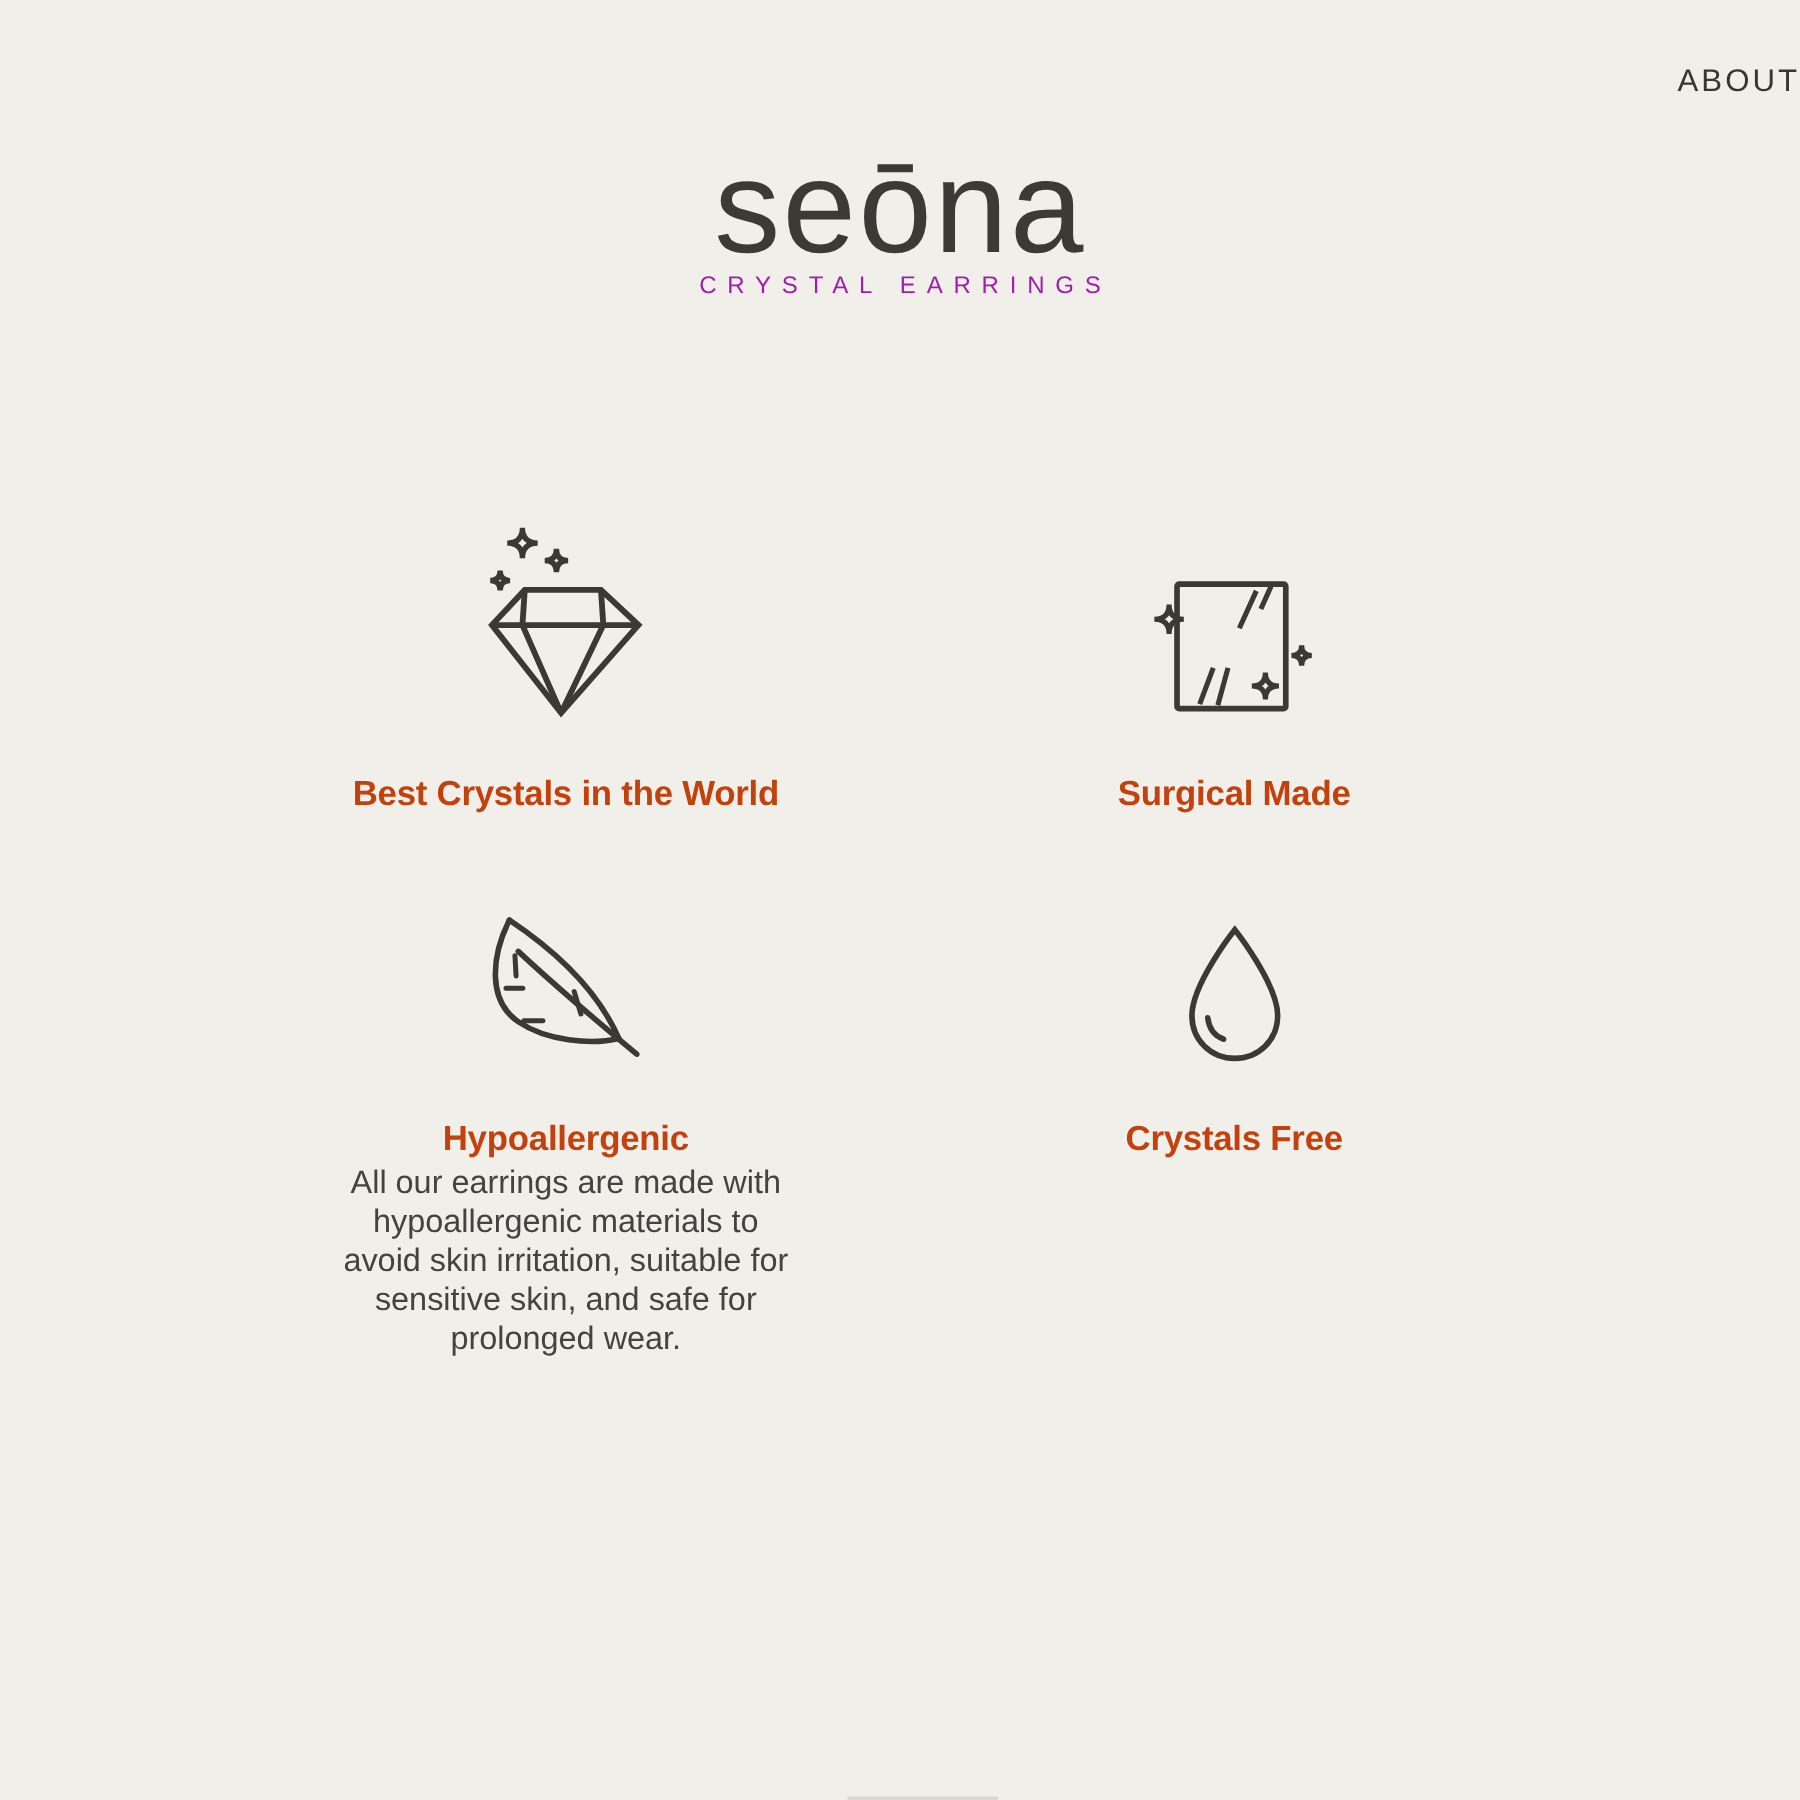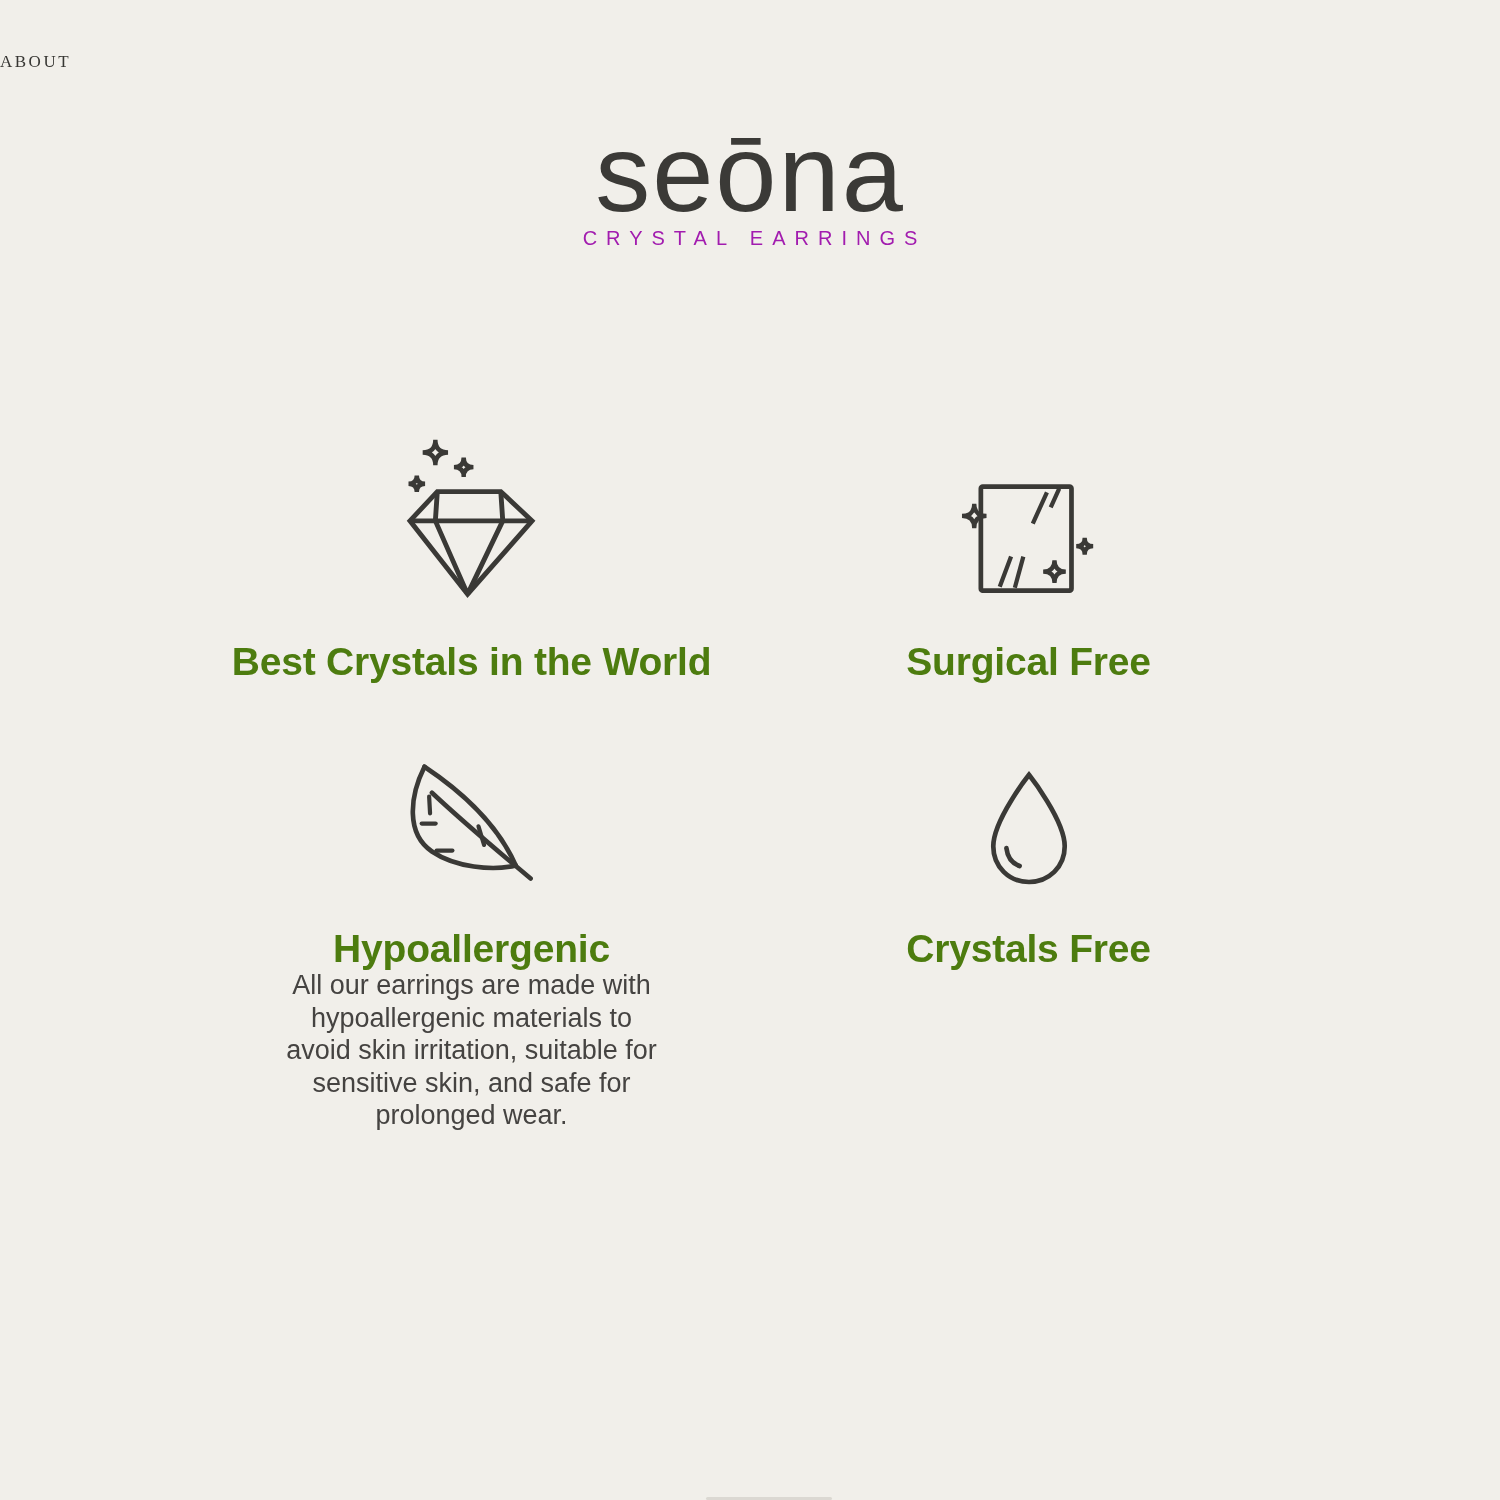--- a/index.html
+++ b/index.html
@@ -8,25 +8,24 @@
     width: 1500px;
     height: 1500px;
     background: #f1efea;
     font-family: "Liberation Sans", sans-serif;
     overflow: hidden;
   }
   .about-label {
     position: absolute;
     top: 52px; left: 0;
     width: 100%;
-    text-align: left;
-    font-size: 17px;
+    text-align: right;
+    font-size: 26px;
     letter-spacing: 2.5px;
     color: #373633;
-    font-family: Liberation Serif, serif;
   }
   .logo-block {
     position: absolute;
     top: 125px; left: 0;
     width: 100%;
     text-align: center;
     color: #3b3a37;
   }
   .logo-word {
     font-family: Liberation Sans, sans-serif;
@@ -53,25 +52,25 @@
   .cell { text-align: center; }
   .icon-box {
     display: flex;
     align-items: flex-end;
     justify-content: center;
   }
   .row1 .icon-box { height: 180px; }
   .row2 .icon-box { height: 130px; }
   .cell h3 {
     margin: 45px 0 0 0;
-    font-size: 39px;
+    font-size: 29px;
     line-height: 34px;
     font-weight: 700;
     letter-spacing: -0.2px;
-    color: #4d7c0f;
+    color: #c2410c;
   }
   .cell p {
     margin: 3px 0 0 0;
     font-size: 27px;
     line-height: 32.5px;
     color: #454341;
     white-space: pre-line;
   }
   svg.feature-icon { display: block; }
   .bottom-mark {
@@ -115,21 +114,21 @@
       <div class="icon-box">
         <svg class="feature-icon" width="142" height="118" viewBox="-5 0 150 125" fill="none" stroke="#3a3936" stroke-width="5">
           <rect x="19" y="5" width="96" height="110" rx="2"></rect>
           <path d="M74 44 L89 11 M93 27 L102 7" stroke-width="4.5"></path>
           <path d="M39 111 L51 79 M55 112 L64 79" stroke-width="4.5"></path>
           <path d="M12 23 Q12 36 25 36 Q12 36 12 49 Q12 36 -1 36 Q12 36 12 23 Z" fill="#f1efea" stroke-width="4.5"></path>
           <path d="M129 59 Q129 68 138 68 Q129 68 129 77 Q129 68 120 68 Q129 68 129 59 Z" fill="#f1efea" stroke-width="4.5"></path>
           <path d="M97 83 Q97 95 109 95 Q97 95 97 107 Q97 95 85 95 Q97 95 97 83 Z" fill="#f1efea" stroke-width="4.5"></path>
         </svg>
       </div>
-      <h3>Surgical Free</h3>
+      <h3>Surgical Made</h3>
     </div>
 
     <div class="cell row2">
       <div class="icon-box">
         <svg class="feature-icon" width="135" height="126" viewBox="0 0 145 135" fill="none" stroke="#3a3936" stroke-width="5" stroke-linecap="round">
           <path d="M22 6 C55 28 98 62 120 112"></path>
           <path d="M22 6 C6 38 2 78 30 97 C55 114 95 118 120 112"></path>
           <path d="M30 34 C60 62 95 92 136 126"></path>
           <path d="M27 38 L28 56" stroke-width="4.5"></path>
           <path d="M19 67 L34 67" stroke-width="4.5"></path>

